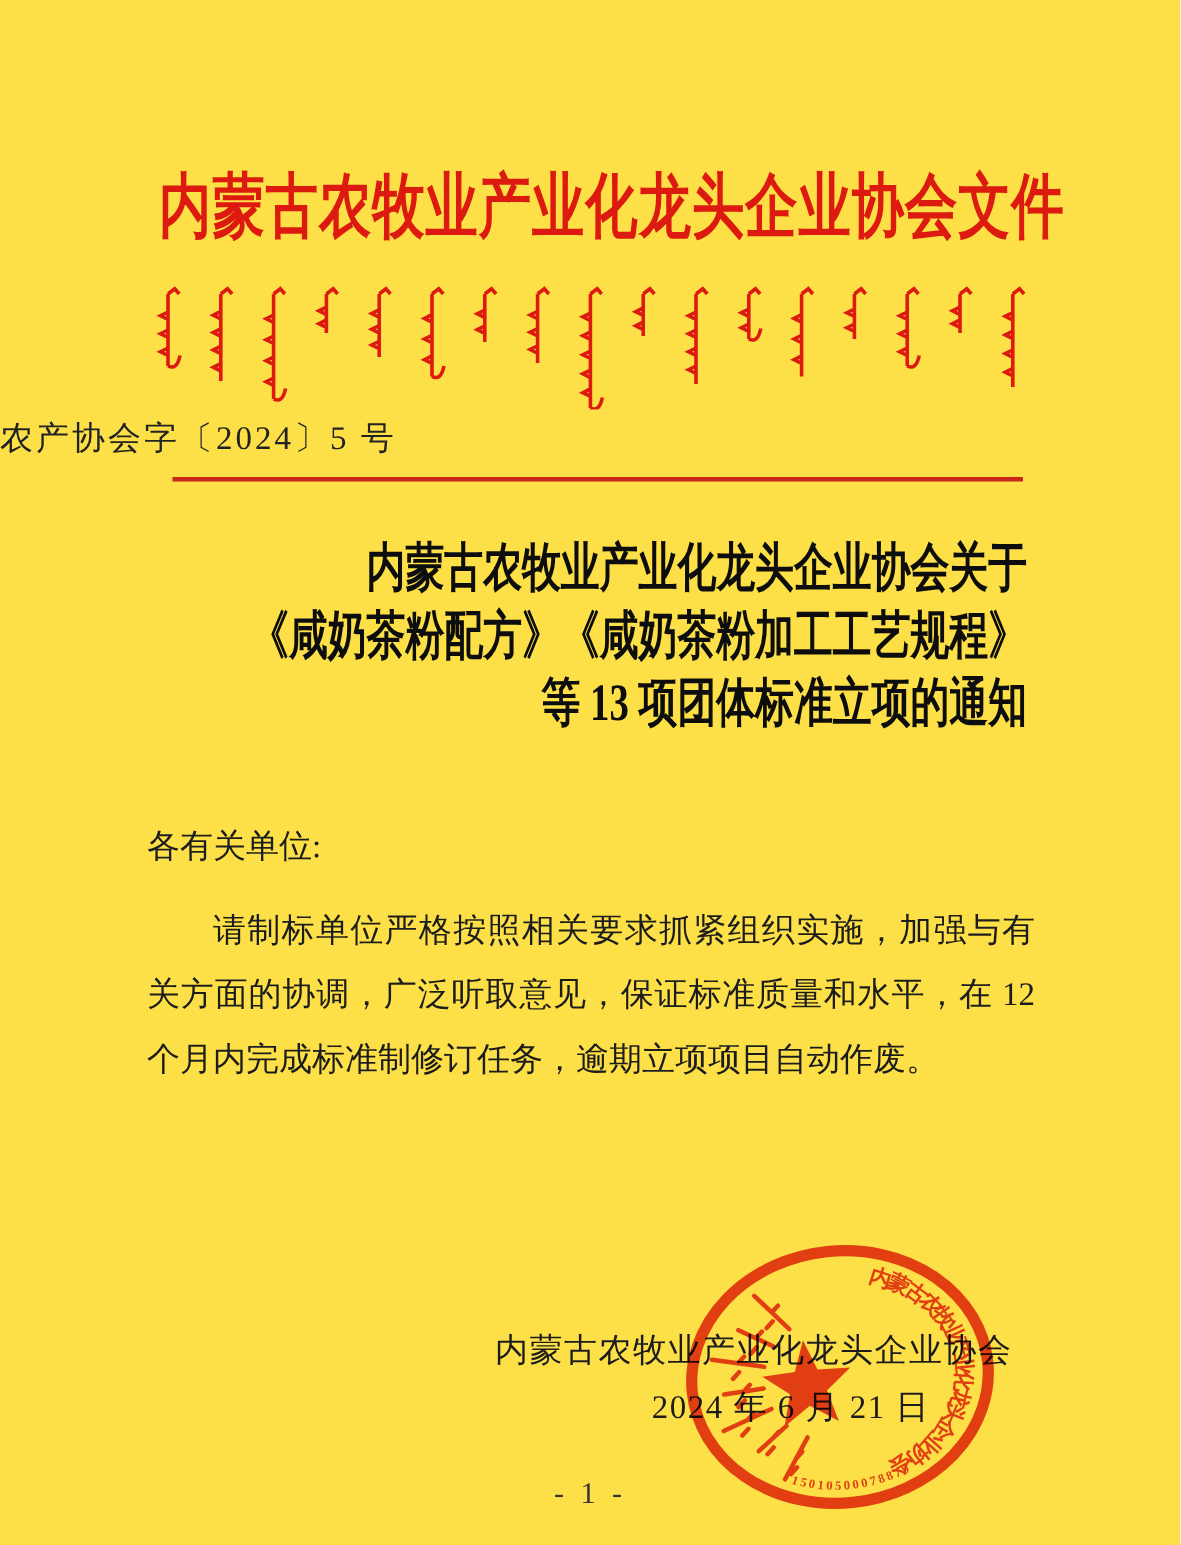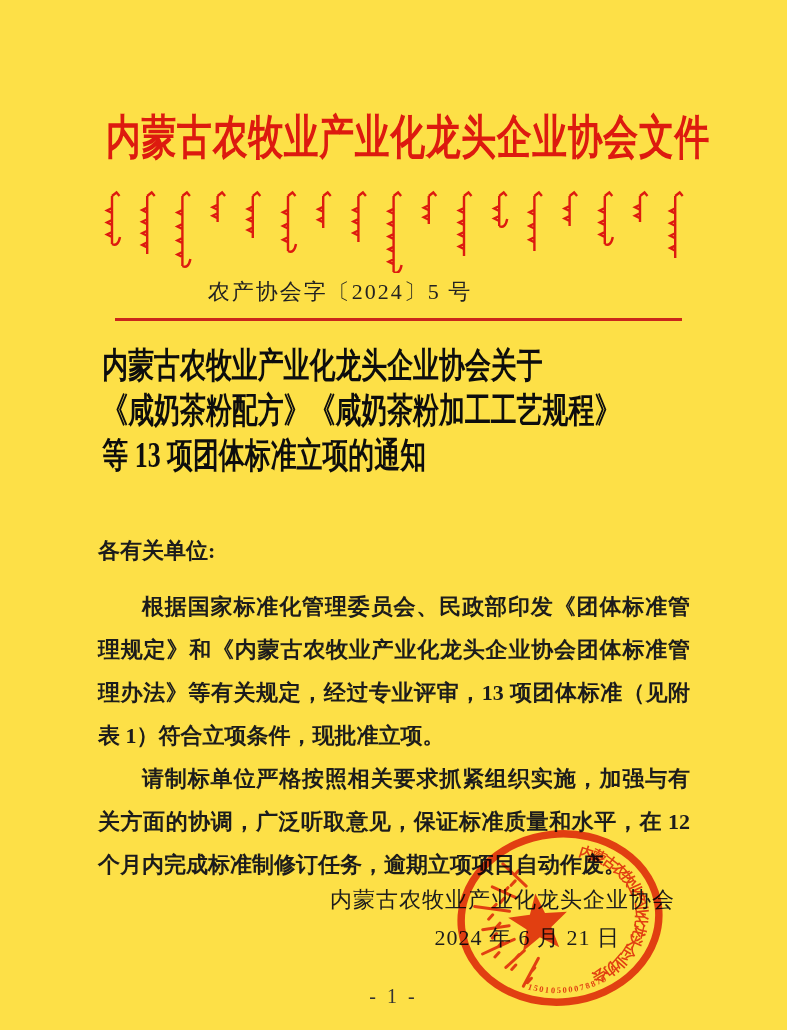--- a/index.html
+++ b/index.html
@@ -23,41 +23,40 @@
     display:inline-block;
     transform:scaleX(0.74);
     transform-origin:50% 50%;
     letter-spacing:1px;
   }
   .mongol-line{
     position:absolute;left:100px;top:189px;width:592px;height:84px;
   }
   .doc-number{
     position:absolute;left:0;top:277px;width:680px;
-    text-align:center;font-size:22px;letter-spacing:2px;color:#222;
+    text-align:left;font-size:22px;letter-spacing:2px;color:#222;
     white-space:nowrap;
   }
   .red-rule{
     position:absolute;left:115px;top:318px;width:567px;height:3px;
     background:var(--red-rule,#c9271b);
   }
   .doc-title{
-    position:absolute;left:0;top:343px;width:787px;
-    text-align:left;color:#0d0d0d;font-weight:bold;
+    position:absolute;left:0;top:356px;width:787px;
+    text-align:right;color:#0d0d0d;font-weight:bold;
     font-size:35px;line-height:45px;white-space:nowrap;
   }
   .doc-title .tline{
     transform:scaleX(0.74);
     transform-origin:50% 50%;
   }
   .body-text{
-    position:absolute;left:98px;top:529px;width:592px;
+    position:absolute;left:98px;top:542px;width:592px;
     font-size:22px;line-height:43px;color:#1c1c1c;
     text-align:justify;
-    font-weight:bold;
   }
   .body-text p{margin:0;}
   .salutation{margin-bottom:13px !important;text-align:left;}
   .para{text-indent:2em;}
   .sig-org{
     position:absolute;top:885px;right:112px;
     font-size:22px;letter-spacing:1px;color:#1c1c1c;white-space:nowrap;
   }
   .sig-date{
     position:absolute;top:923px;right:167px;
@@ -107,21 +106,20 @@
   <div class="red-rule"></div>
 
   <div class="doc-title">
     <div class="tline">内蒙古农牧业产业化龙头企业协会关于</div>
     <div class="tline">《咸奶茶粉配方》《咸奶茶粉加工工艺规程》</div>
     <div class="tline">等 13 项团体标准立项的通知</div>
   </div>
 
   <div class="body-text">
     <p class="salutation">各有关单位:</p>
-    <p class="para">根据国家标准化管理委员会、民政部印发《团体标准管理规定》和《内蒙古农牧业产业化龙头企业协会团体标准管理办法》等有关规定，经过专业评审，13 项团体标准（见附表 1）符合立项条件，现批准立项。</p>
     <p class="para">请制标单位严格按照相关要求抓紧组织实施，加强与有关方面的协调，广泛听取意见，保证标准质量和水平，在 12 个月内完成标准制修订任务，逾期立项项目自动作废。</p>
   </div>
 
   <div class="sig-org">内蒙古农牧业产业化龙头企业协会</div>
   <div class="sig-date">2024 年 6 月 21 日</div>
 
   <svg class="stamp" viewBox="0 0 230 196">
     <g id="stamp-g" transform="rotate(-6 112 92)">
         <ellipse cx="112" cy="92" rx="99" ry="84" fill="none" stroke="#e13a2b" stroke-width="7.5"></ellipse>
         <polygon points="90.0,65.0 97.6,85.5 119.5,86.4 102.4,100.0 108.2,121.1 90.0,109.0 71.8,121.1 77.6,100.0 60.5,86.4 82.4,85.5" fill="#e13a2b"></polygon>

